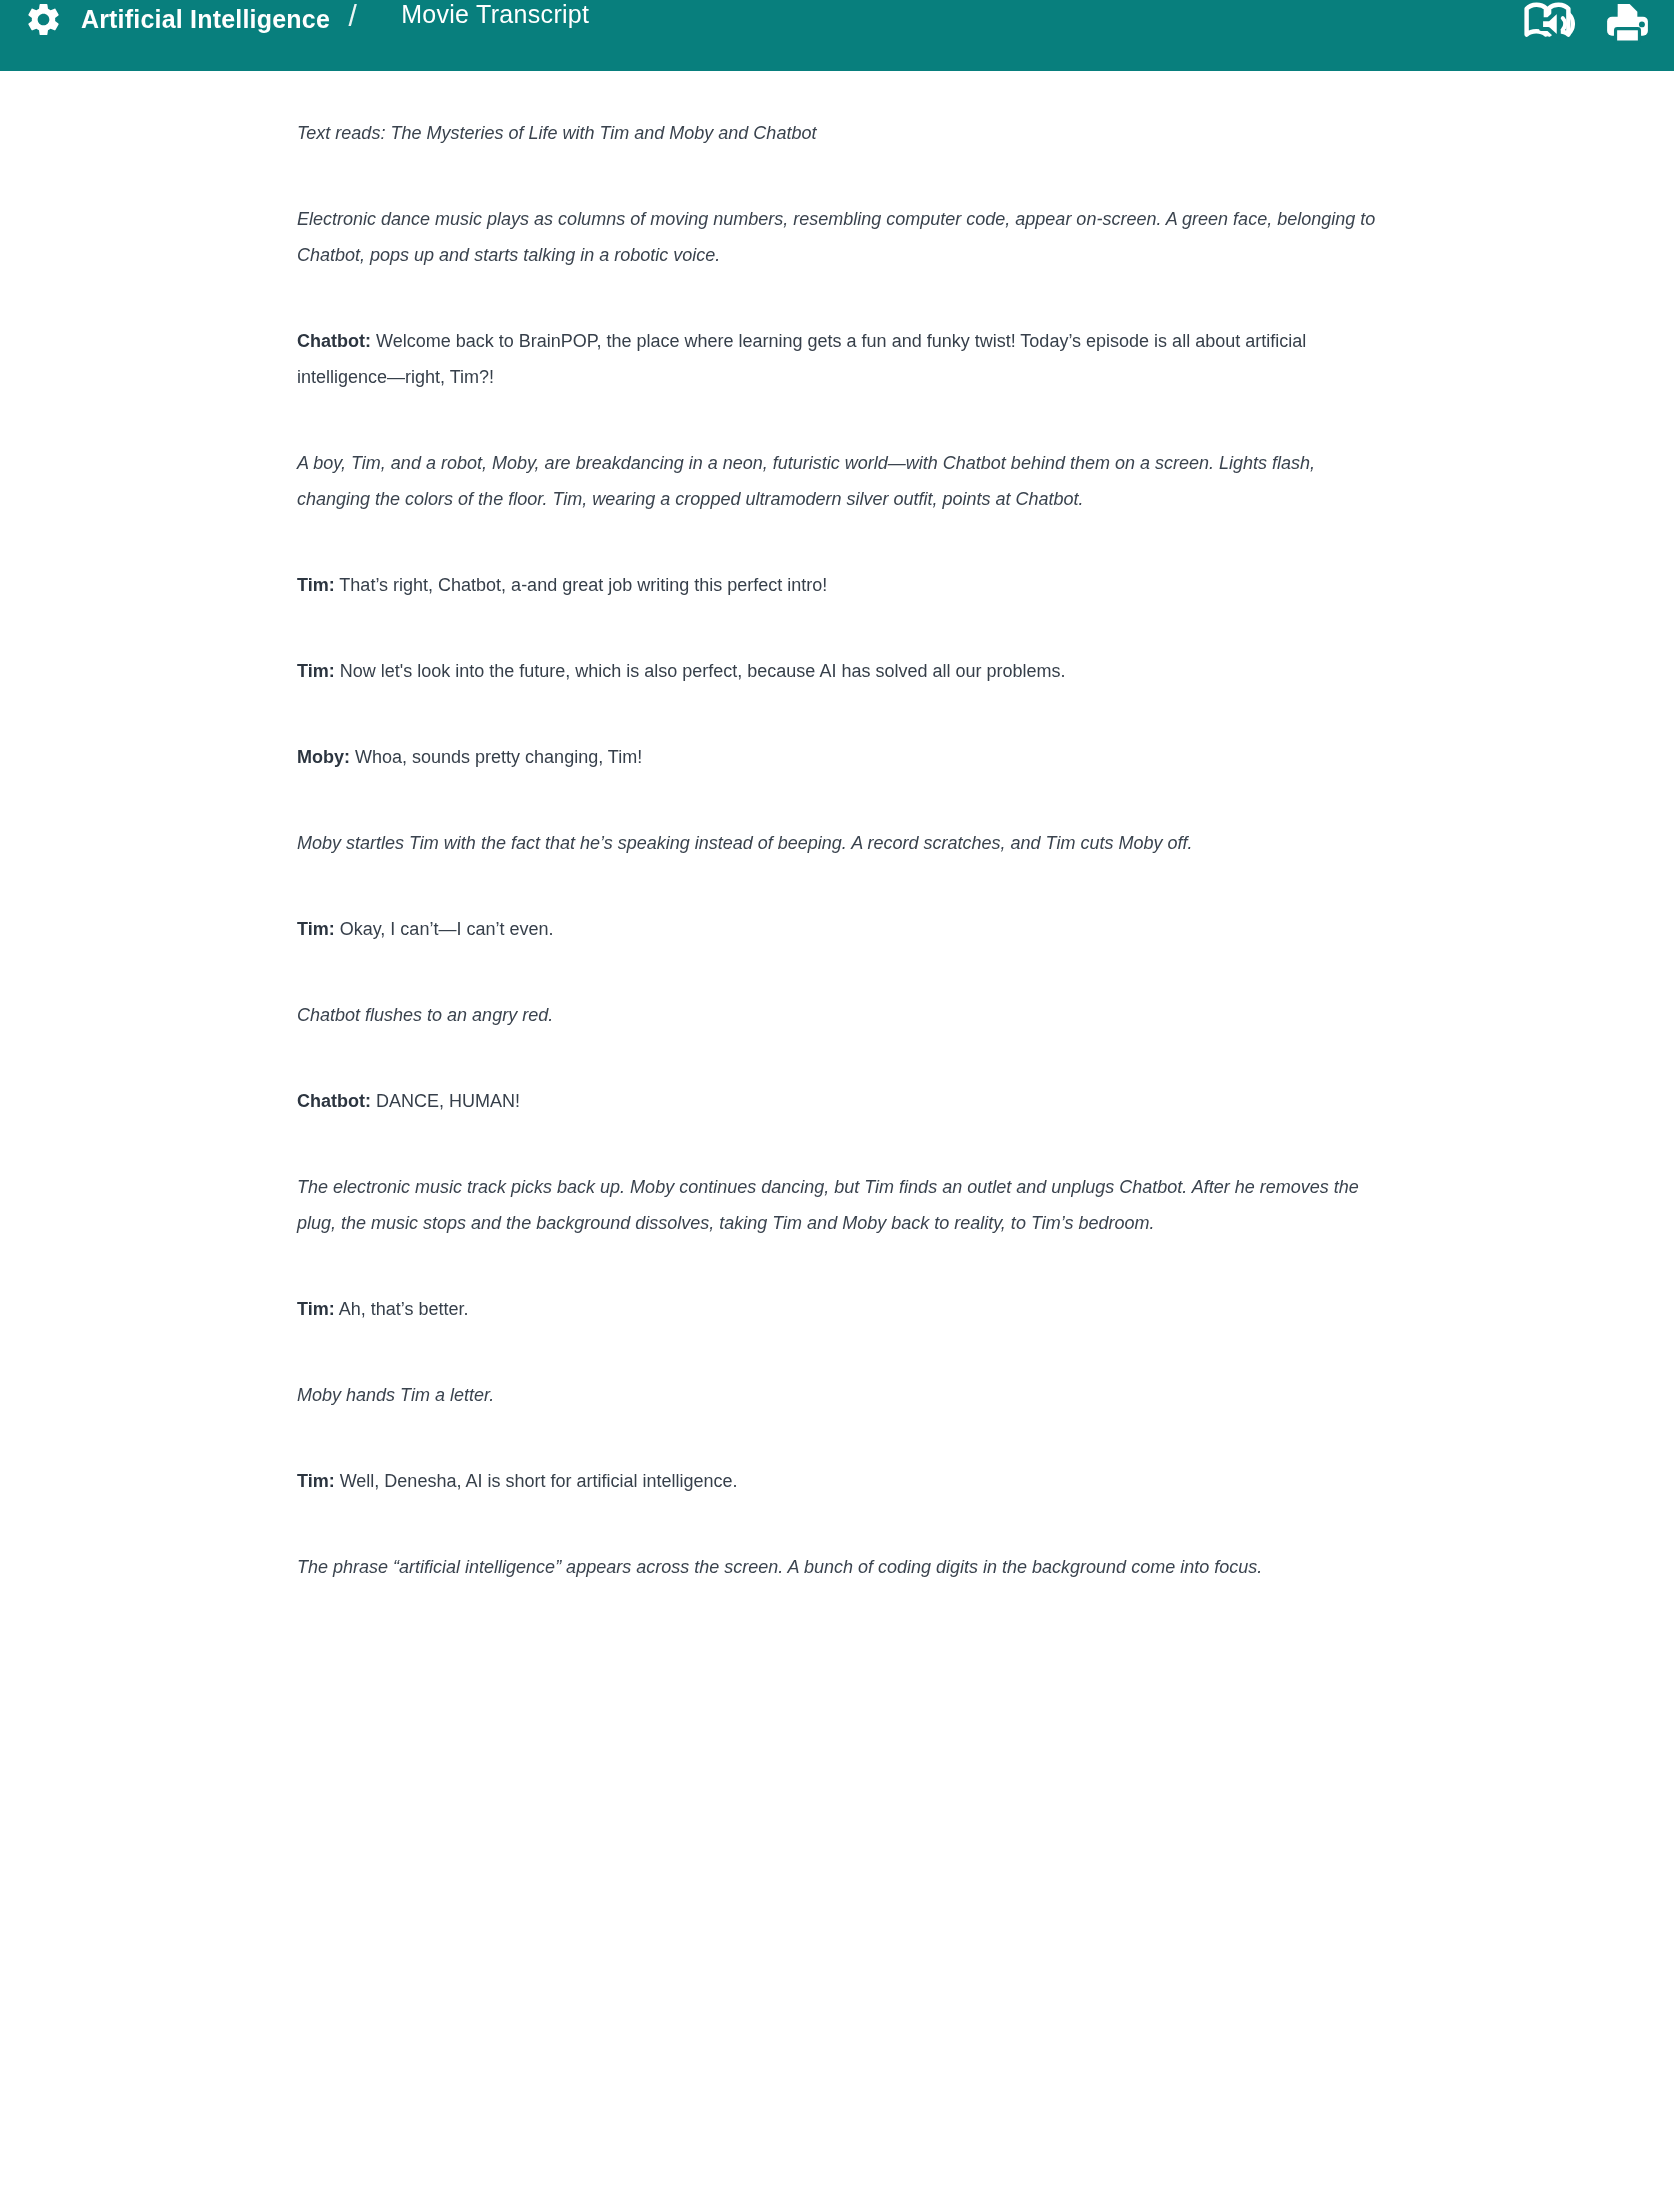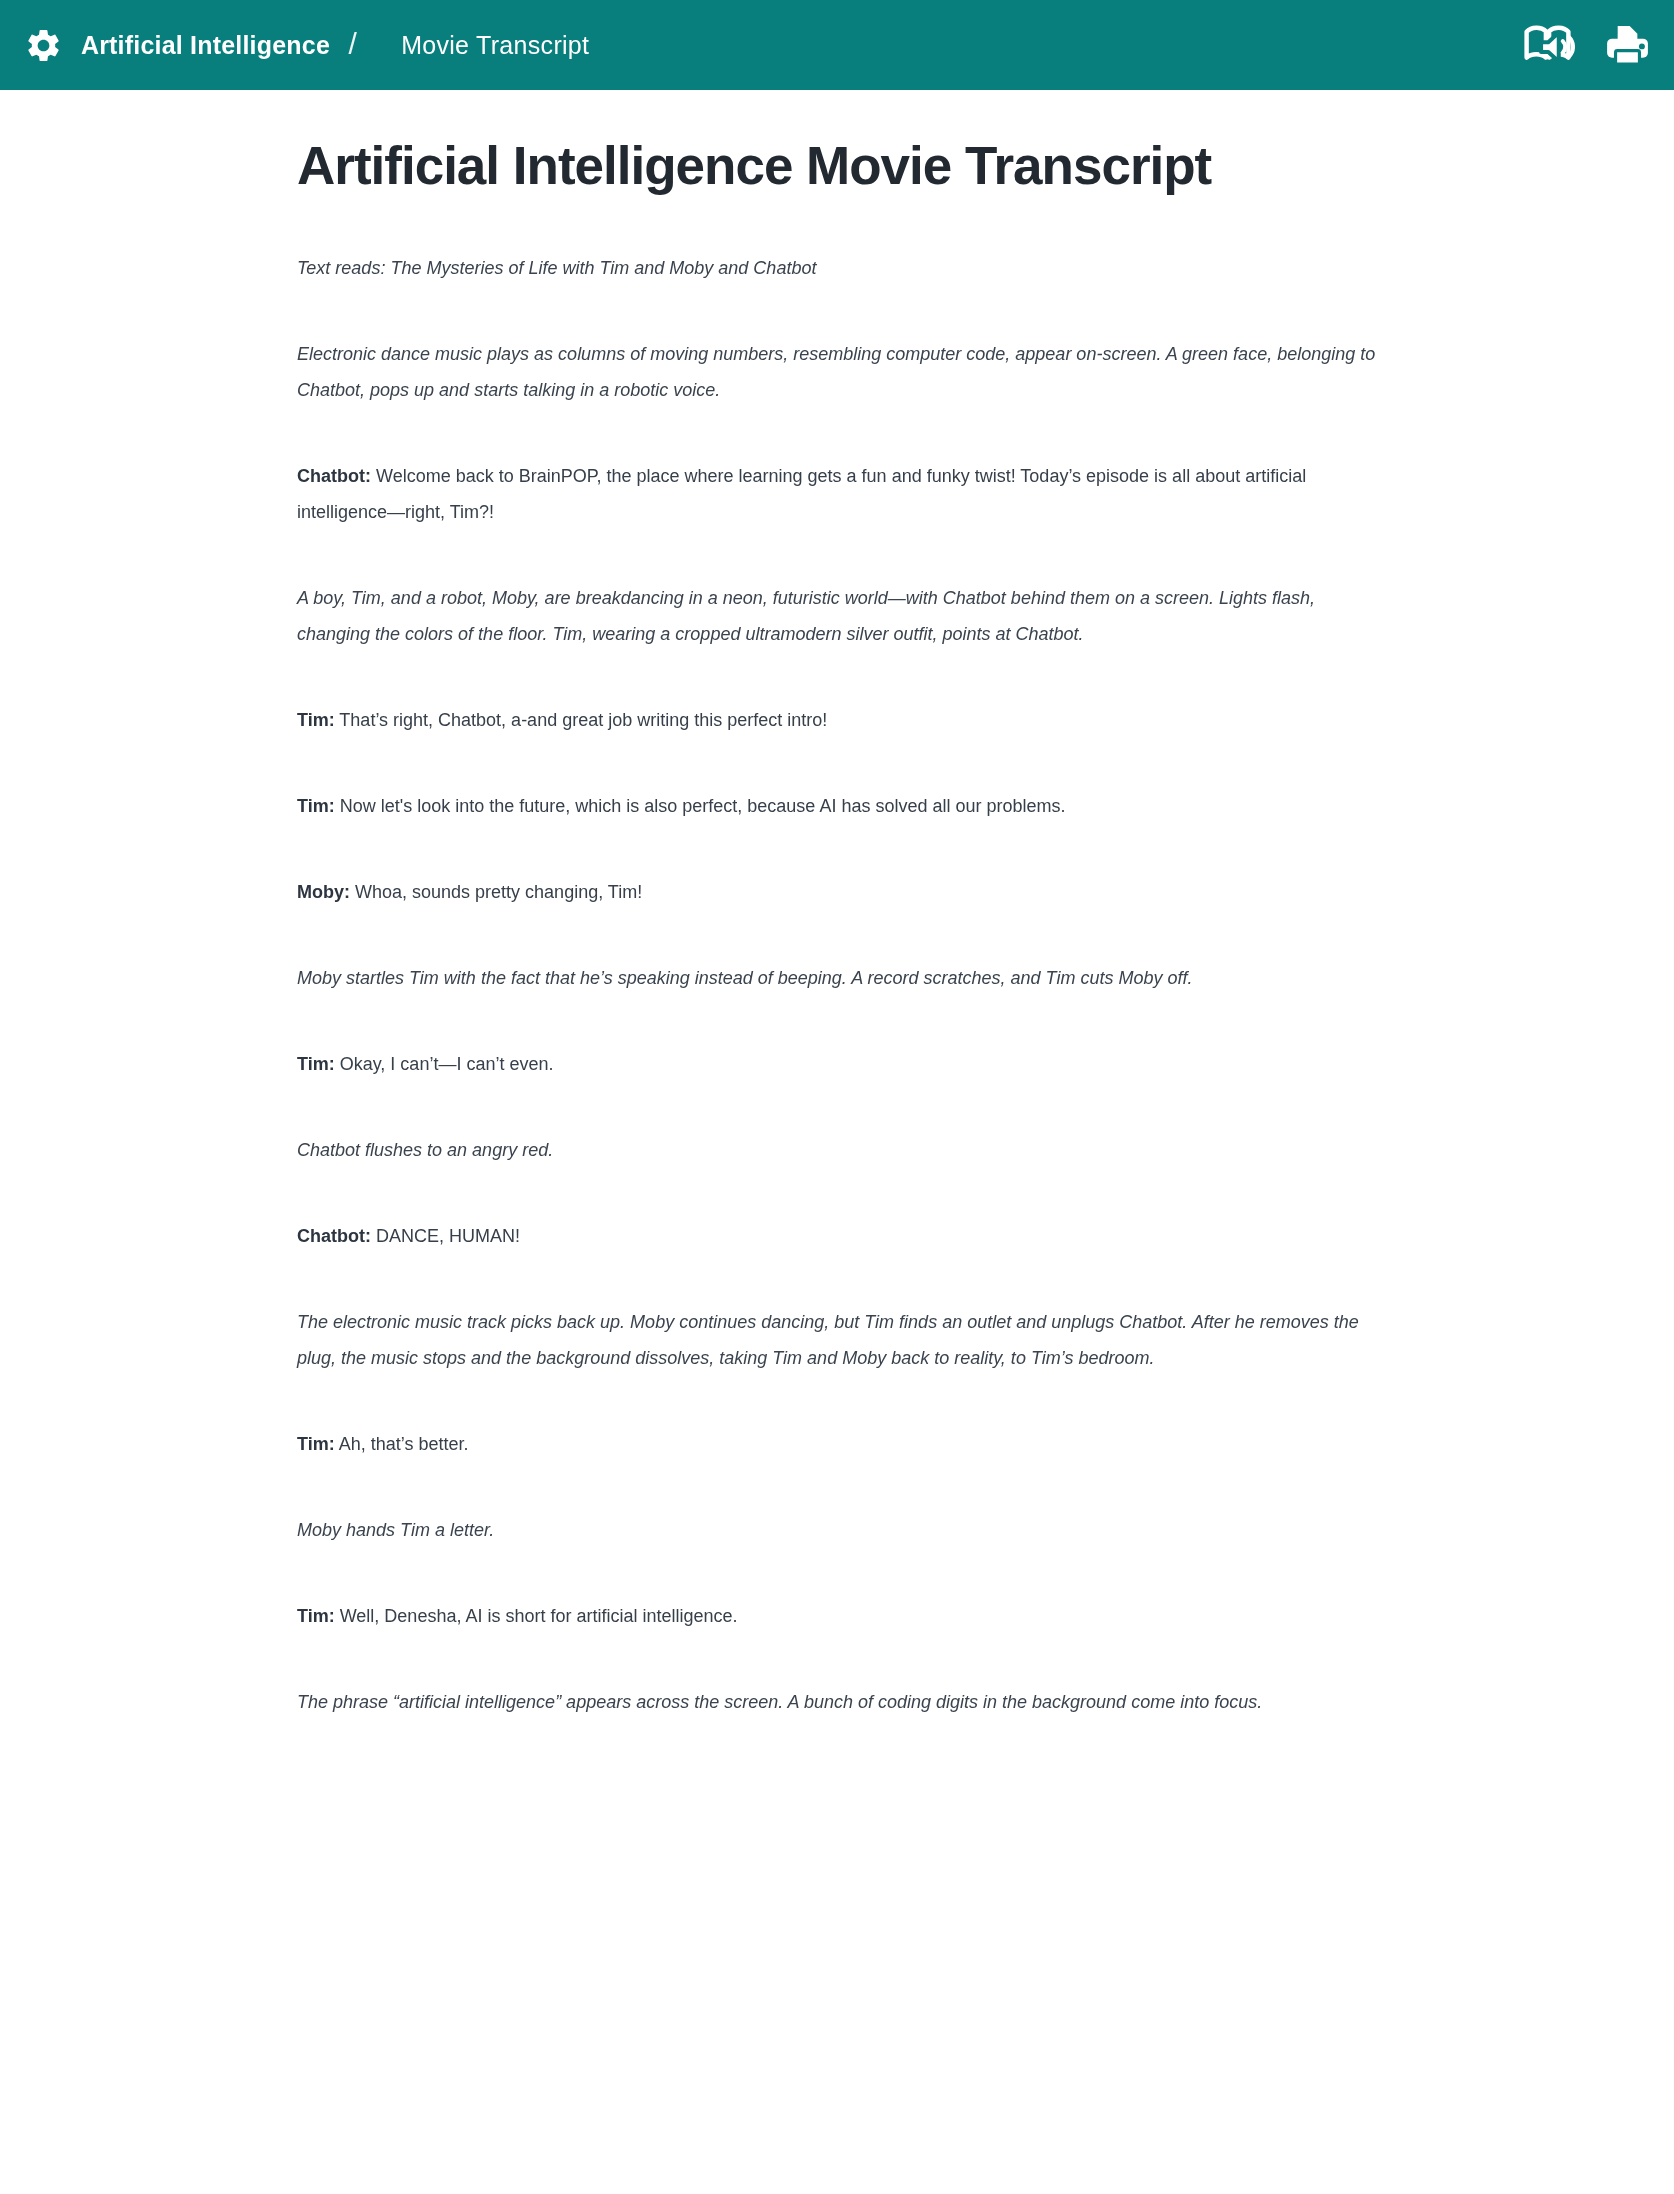--- a/index.html
+++ b/index.html
@@ -6,24 +6,24 @@
   html, body {
     margin: 0;
     padding: 0;
     background: #ffffff;
     width: 1675px;
     min-height: 2194px;
     font-family: "Liberation Sans", sans-serif;
   }
   
   .topbar {
-    height: 90px;
+    height: 71px;
     background: #087F7D;
     display: flex;
-    align-items: center;
+    align-items: flex-start;
     padding: 0 25px 0 23.5px;
   }
   .crumb-link {
     display: flex;
     align-items: center;
     cursor: pointer;
   }
   .gear-wrap { width: 39px; height: 39px; display: inline-flex; }
   .crumb-topic {
     color: #ffffff;
@@ -125,21 +125,20 @@
           <rect x="3" y="22" width="58" height="27" rx="7" fill="#ffffff"></rect>
           <circle cx="52.5" cy="33" r="4.2" fill="#087F7D"></circle>
           <rect x="15" y="39" width="34" height="19" rx="2.5" fill="#ffffff" stroke="#087F7D" stroke-width="4.5"></rect>
         </svg>
       </span>
     </button>
   </div>
 </header>
 
 <main class="article">
-  <h1>Artificial Intelligence Movie Transcript</h1>
   <div id="paragraphs">
   <p class="stage"><span class="stage-text">Text reads: The Mysteries of Life with Tim and Moby and Chatbot</span></p>
 
   <p class="stage"><span class="stage-text">Electronic dance music plays as columns of moving numbers, resembling computer code, appear on-screen. A green face, belonging to Chatbot, pops up and starts talking in a robotic voice.</span></p>
 
   <p class="line"><strong class="speaker">Chatbot:</strong> <span class="dialogue">Welcome back to BrainPOP, the place where learning gets a fun and funky twist! Today’s episode is all about artificial intelligence—right, Tim?!</span></p>
 
   <p class="stage"><span class="stage-text">A boy, Tim, and a robot, Moby, are breakdancing in a neon, futuristic world—with Chatbot behind them on a screen. Lights flash, changing the colors of the floor. Tim, wearing a cropped ultramodern silver outfit, points at Chatbot.</span></p>
 
   <p class="line"><strong class="speaker">Tim:</strong> <span class="dialogue">That’s right, Chatbot, a-and great job writing this perfect intro!</span></p>

